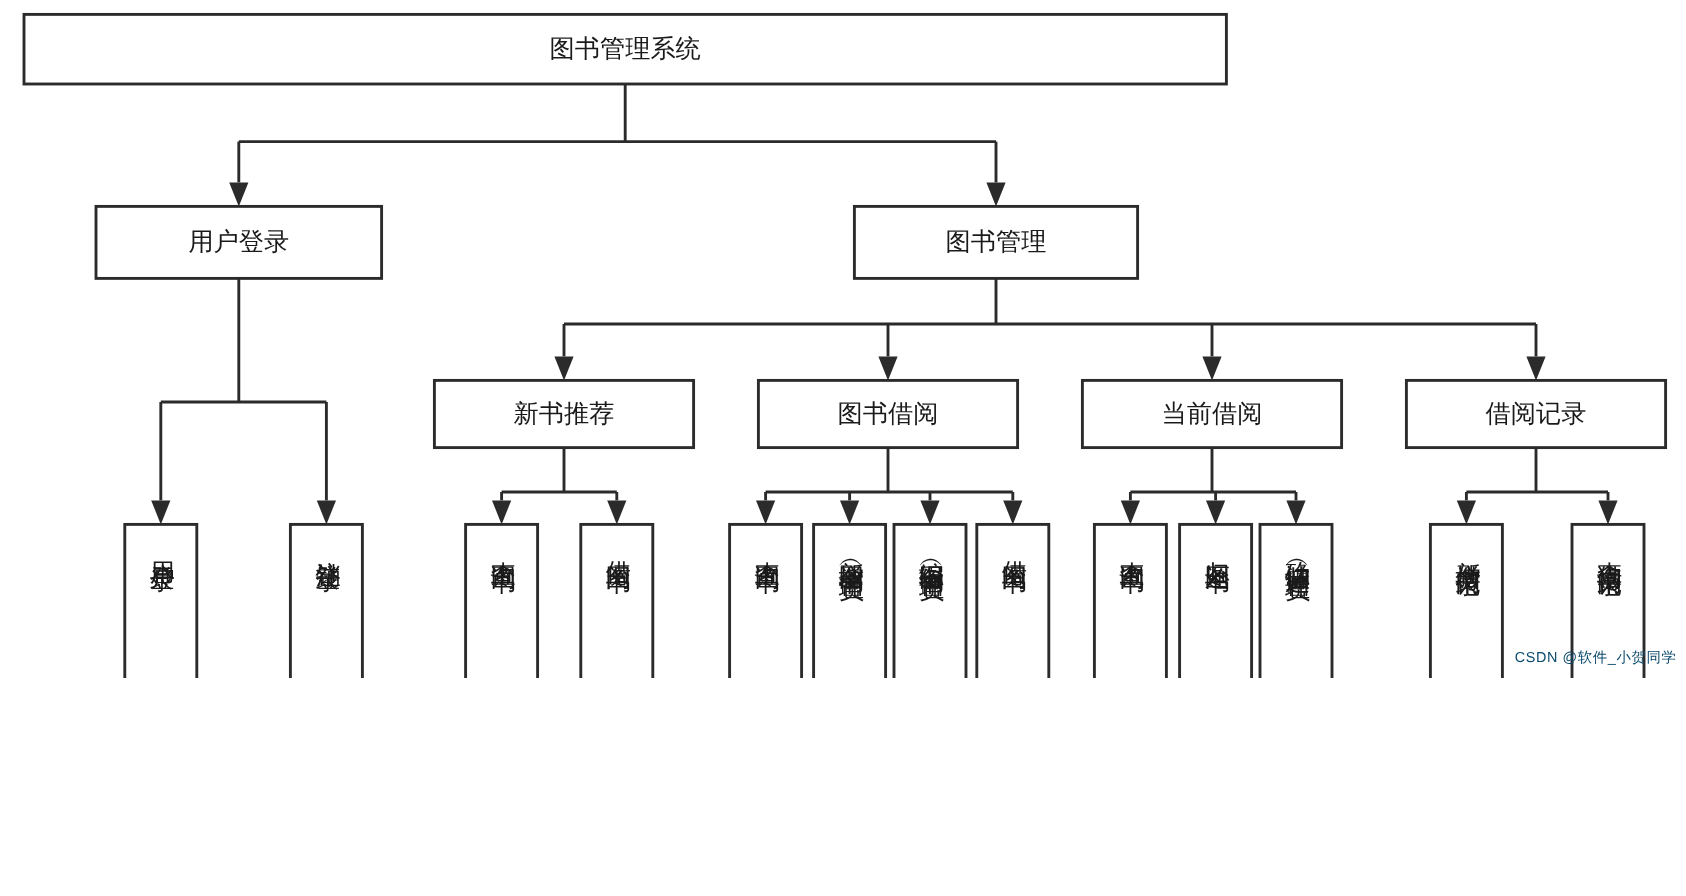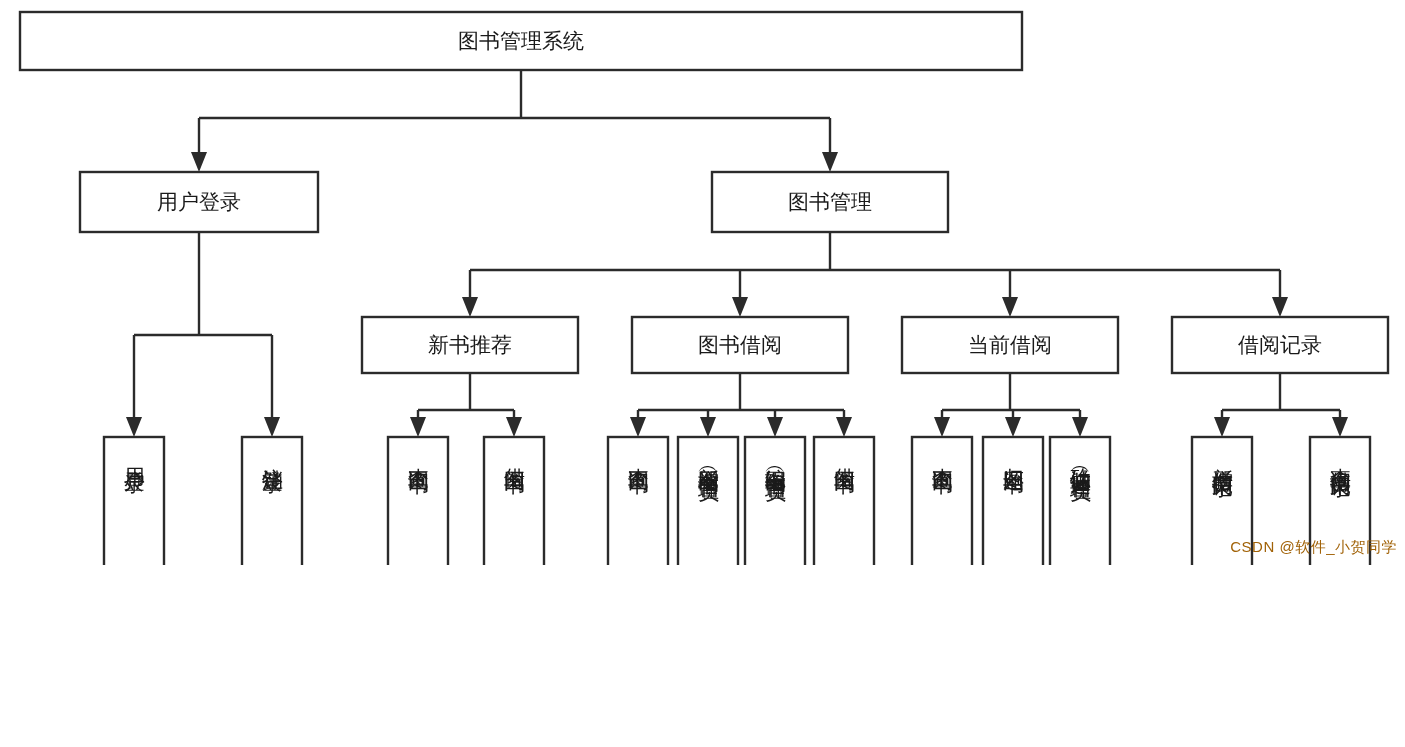--- a/index.html
+++ b/index.html
@@ -63,22 +63,22 @@
     line-height: 1.18;
     letter-spacing: 2px;
     color: #1a1a1a;
     white-space: nowrap;
   }
   .watermark {
     position: absolute;
     right: 8px;
     bottom: 8px;
     font-family: "Liberation Sans", "DejaVu Sans", sans-serif;
-    font-size: 15px;
-    color: #a16207;
+    font-size: 12px;
+    color: #0c4a6e;
     letter-spacing: 0.5px;
     white-space: nowrap;
     pointer-events: none;
   }
 </style>
 </head>
 <body>
 
 <div id="diagram-root">
 

